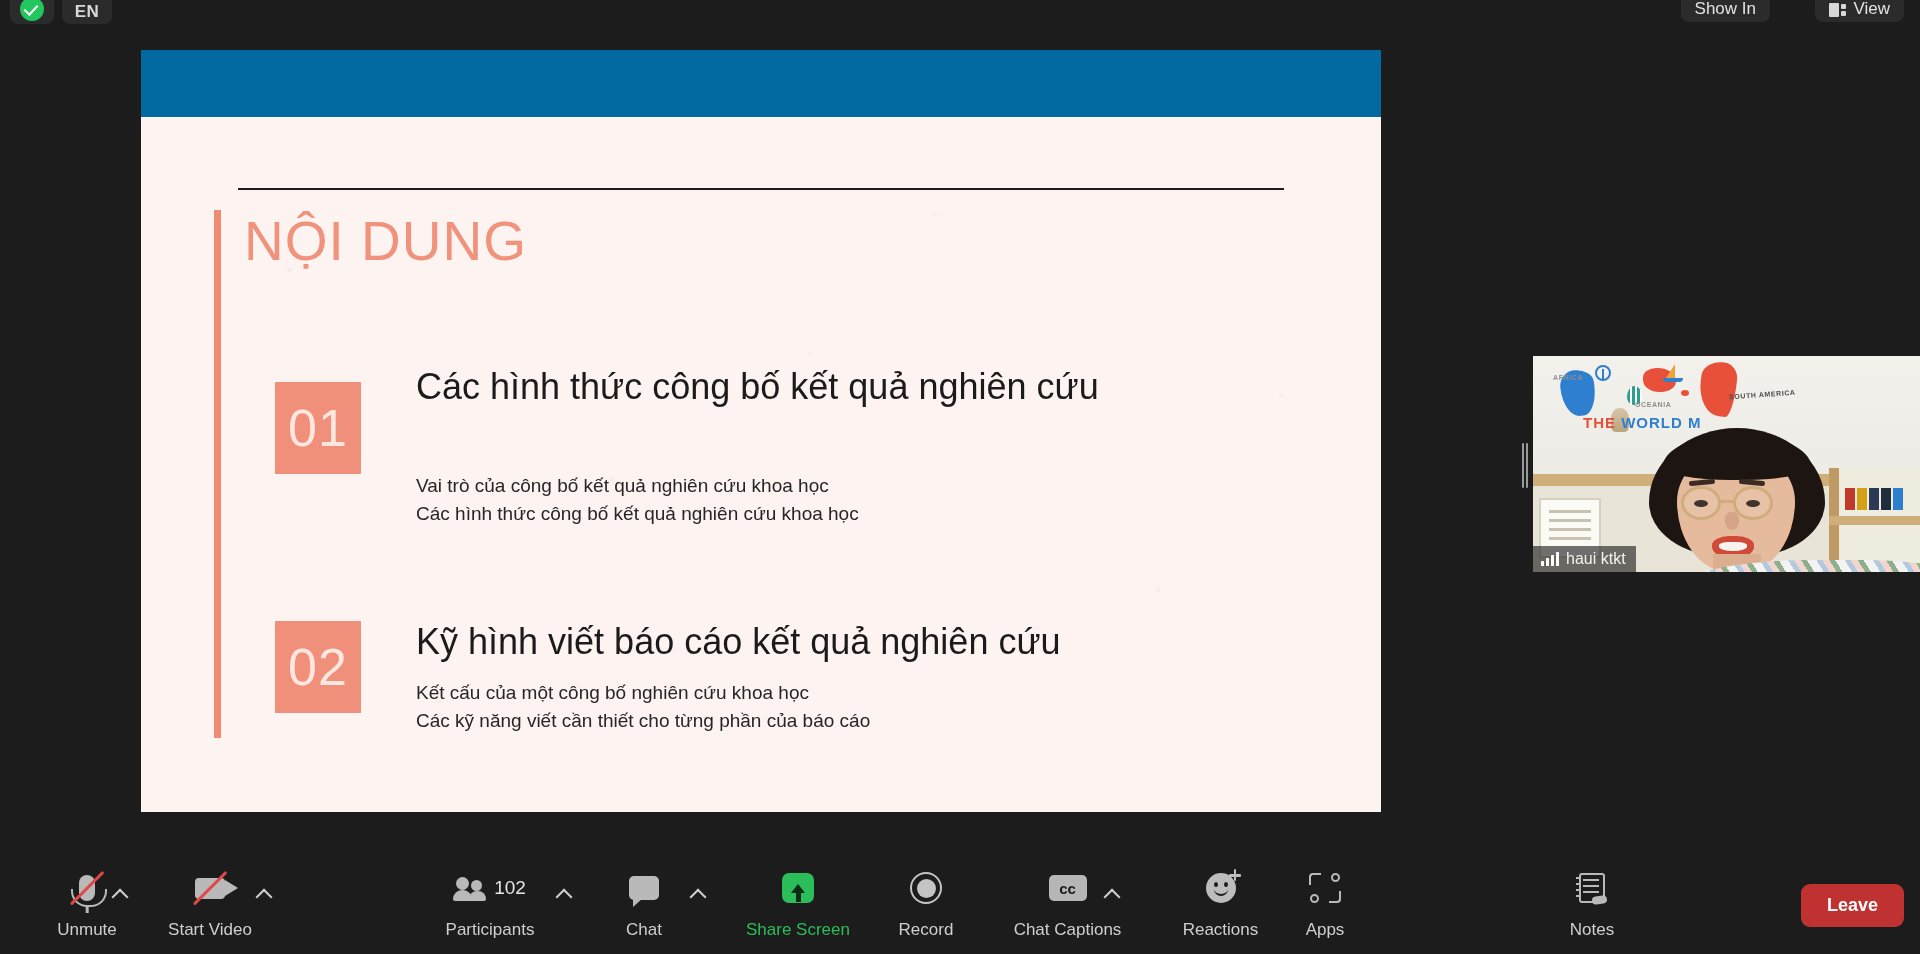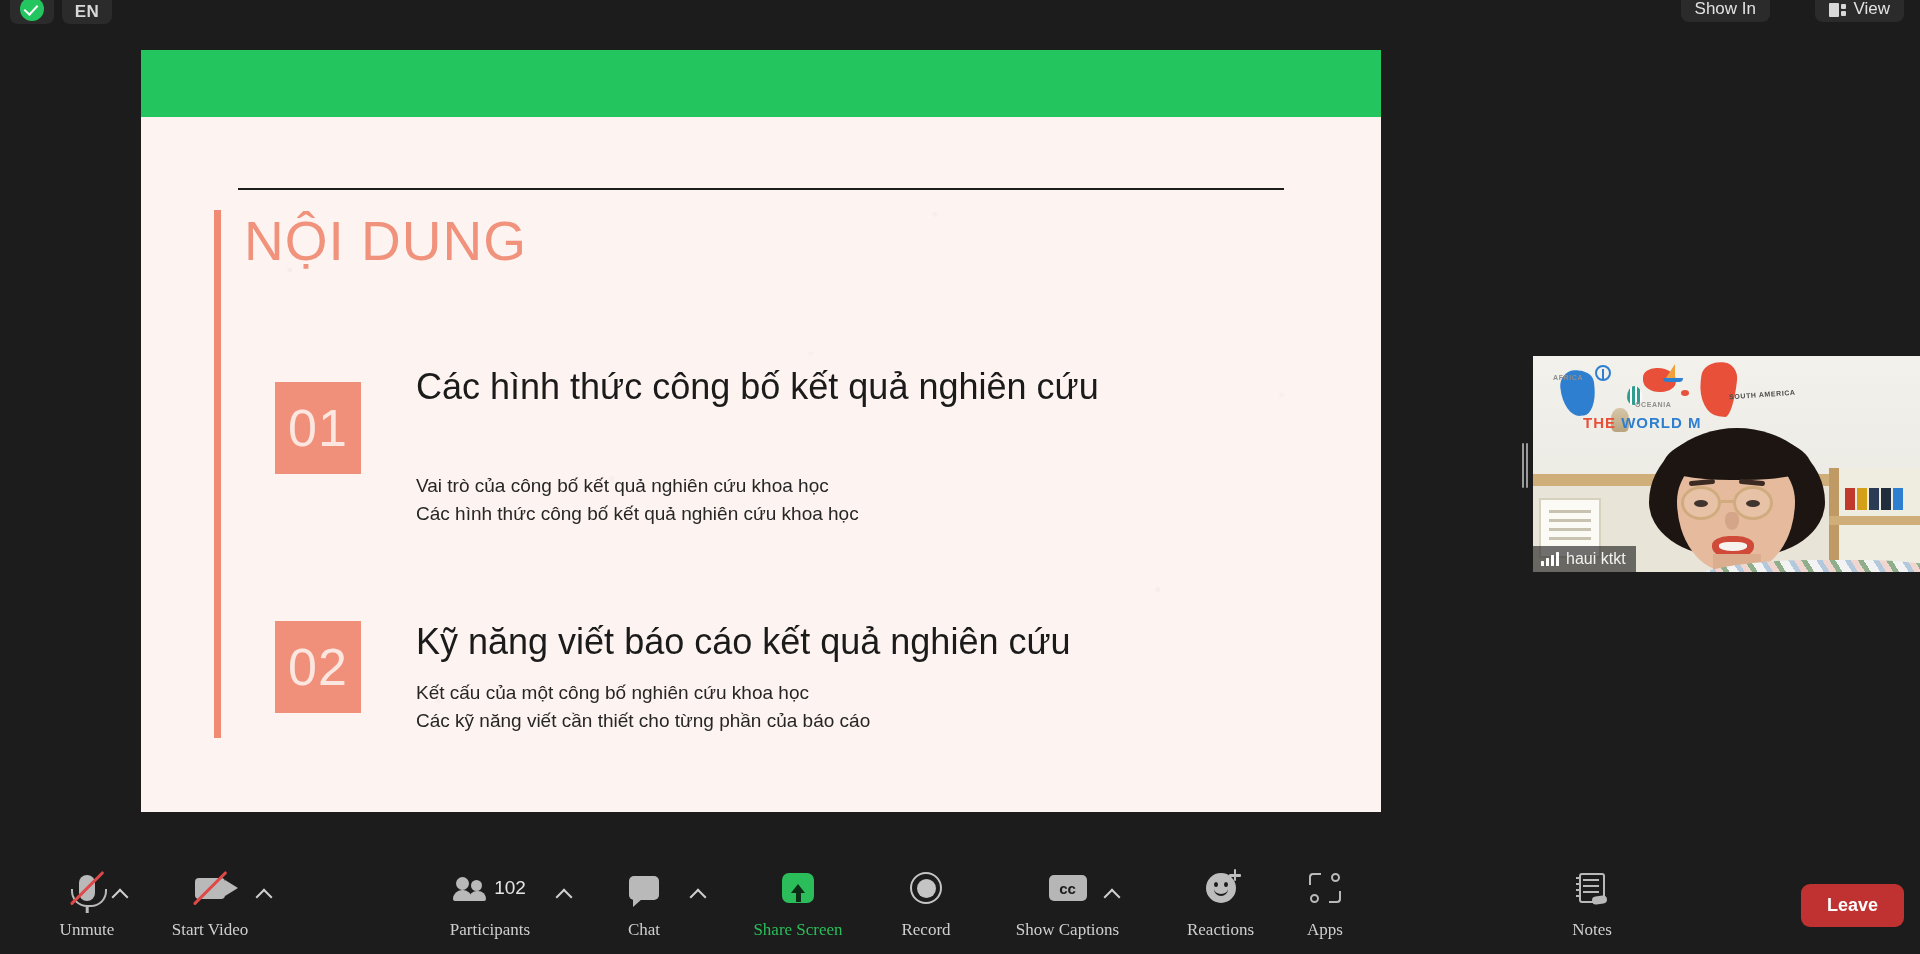--- a/index.html
+++ b/index.html
@@ -49,21 +49,21 @@
   .view-icon i {
     position: absolute; background: #d8d8d8; display: block;
   }
   .view-icon i.a { left: 0; top: 0; width: 10px; height: 14px; border-radius: 1px; }
   .view-icon i.b { right: 0; top: 1px; width: 5px; height: 5px; border-radius: 1px; }
   .view-icon i.c { right: 0; bottom: 1px; width: 5px; height: 5px; border-radius: 1px; }
 
   
   #share-region {
     position: absolute; left: 141px; top: 50px;
-    width: 1240px; height: 695px; background: #22c55e;
+    width: 1240px; height: 695px; background: #0369a1;
   }
   #slide {
     position: absolute; left: 0; top: 67px;
     width: 1240px; height: 695px;
     background: #fdf3f0;
     overflow: hidden;
   }
   
   #slide::before {
     content: ""; position: absolute; inset: 0; opacity: .5;
@@ -231,21 +231,21 @@
   #toolbar {
     position: absolute; left: 0; bottom: 0; width: 1920px; height: 95px;
     background: #1c1c1c;
   }
   .tb-item {
     position: absolute; top: 8px; height: 82px;
     display: flex; flex-direction: column; align-items: center; gap: 12px;
     color: #cfcfcf; font-size: 17px; cursor: default;
   }
   .tb-icon { height: 42px; display: flex; align-items: center; justify-content: center; position: relative; }
-  .tb-label { white-space: nowrap; line-height: 1.1; font-family: Liberation Serif, serif; }
+  .tb-label { white-space: nowrap; line-height: 1.1; }
   .chev {
     position: absolute; top: 32px;
     width: 12px; height: 12px;
     border-left: 2px solid #cfcfcf; border-top: 2px solid #cfcfcf;
     transform: rotate(45deg);
   }
   .slash {
     position: absolute; left: 50%; top: 50%;
     width: 46px; height: 2.6px; background: #e04848;
     transform: translate(-50%,-50%) rotate(-45deg); border-radius: 2px;
@@ -356,21 +356,21 @@
         <div class="num-box">01</div>
         <div class="row-title">Các hình thức công bố kết quả nghiên cứu</div>
         <div class="row-subs">
           <div>Vai trò của công bố kết quả nghiên cứu khoa học</div>
           <div>Các hình thức công bố kết quả nghiên cứu khoa học</div>
         </div>
       </div>
 
       <div class="content-row" id="row2" style="top:504px;">
         <div class="num-box">02</div>
-        <div class="row-title">Kỹ năng viết báo cáo kết quả nghiên cứu</div>
+        <div class="row-title">Kỹ hình viết báo cáo kết quả nghiên cứu</div>
         <div class="row-subs">
           <div>Kết cấu của một công bố nghiên cứu khoa học</div>
           <div>Các kỹ năng viết cần thiết cho từng phần của báo cáo</div>
         </div>
       </div>
     </div>
     <div id="share-cursor"></div>
   </div>
 
   <div id="video-drag-handle">
@@ -499,21 +499,21 @@
             <i></i>
           </span>
         </div>
       <div class="tb-label">Record</div>
     </div>
 
     <div class="tb-item" style="left:985px; width:165px;">
       <div class="tb-icon">
           <span class="cc">cc</span>
         </div>
-      <div class="tb-label">Show Captions</div>
+      <div class="tb-label">Chat Captions</div>
     </div>
     <div class="chev" style="left:1106px;"></div>
 
     <div class="tb-item" style="left:1158px; width:125px;">
       <div class="tb-icon">
         <span class="smiley">
             <i class="e e1"></i>
             <i class="e e2"></i>
             <i class="m"></i>
             <span class="plus"></span>

